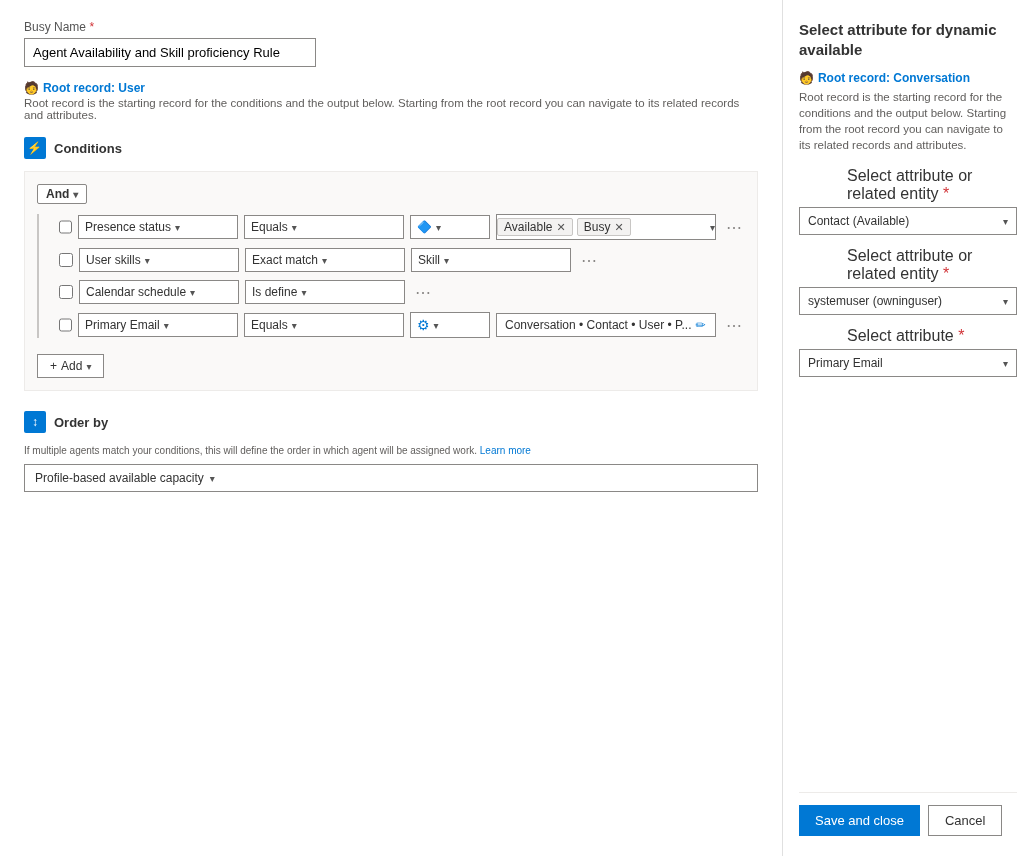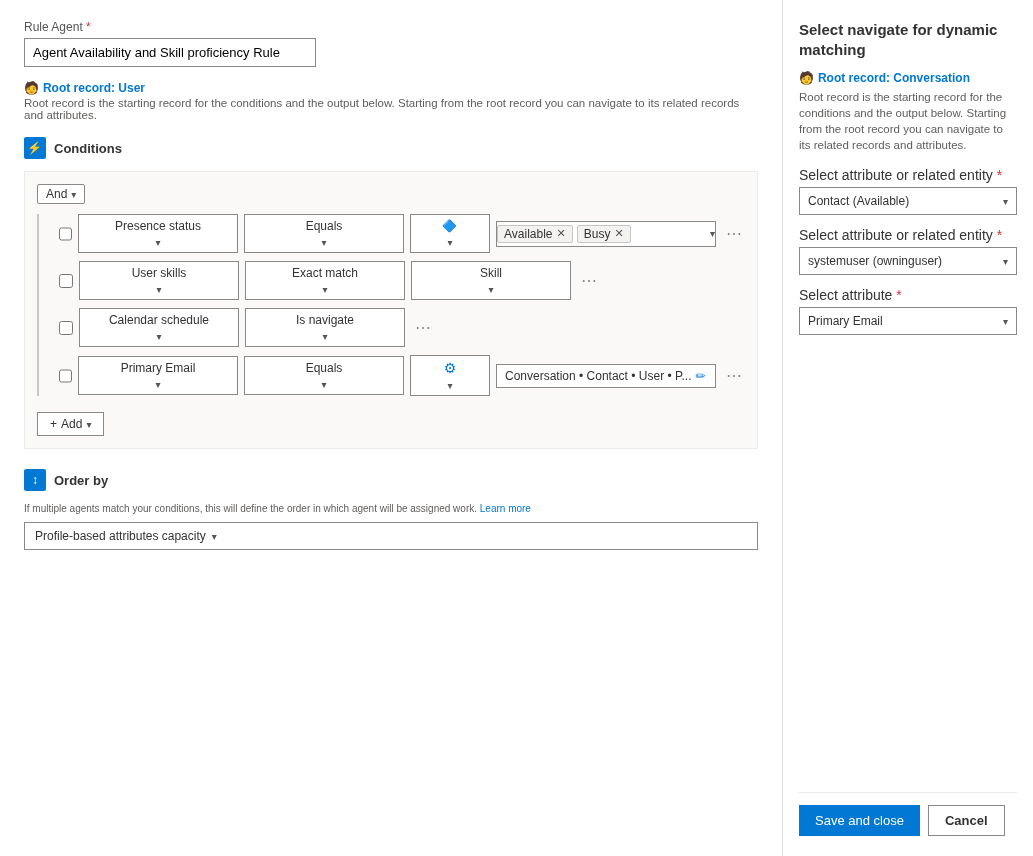--- a/index.html
+++ b/index.html
@@ -49,39 +49,39 @@
       border: 1px solid #edebe9;
       padding: 12px;
       background: #faf9f8;
       margin-bottom: 20px;
     }
 
     .and-badge {
       display: inline-flex; align-items: center; gap: 4px;
       background: #fff; border: 1px solid #8a8886;
       padding: 2px 8px; border-radius: 2px; font-size: 12px;
-      margin-bottom: 10px; cursor: pointer;
+      margin-bottom: 10px; cursor: pointer; font-weight: bold;
     }
 
     .condition-rows { padding-left: 20px; border-left: 2px solid #c8c6c4; }
 
     .condition-row {
       display: flex; align-items: center; gap: 6px;
       margin-bottom: 8px;
     }
 
     .condition-row input[type="checkbox"] { width: 14px; height: 14px; cursor: pointer; }
 
     .cond-select {
       border: 1px solid #8a8886;
       background: #fff;
       padding: 4px 6px;
       font-size: 12px;
       cursor: pointer;
-      display: flex; align-items: center; gap: 4px; flex-direction: column;
+      display: flex; align-items: center; gap: 4px;
     }
     .cond-select-sm { min-width: 80px; }
     .cond-select-md { min-width: 160px; }
 
     .chevron { font-size: 10px; color: #555; }
 
     
     .tag-area {
       border: 1px solid #8a8886;
       background: #fff;
@@ -137,21 +137,21 @@
       display: flex;
       flex-direction: column;
       position: relative;
     }
 
     .right-title { font-size: 15px; font-weight: 600; margin-bottom: 12px; line-height: 1.3; }
 
     .rp-root-label { font-size: 12px; font-weight: 600; color: #0078d4; display: flex; align-items: center; gap: 4px; margin-bottom: 4px; }
     .rp-root-desc { font-size: 11.5px; color: #605e5c; margin-bottom: 14px; line-height: 1.4; }
 
-    .rp-field-label { font-size: 14px; color: #333; margin-bottom: 4px; }
+    .rp-field-label { font-size: 16px; color: #333; margin-bottom: 4px; margin-left: 48px; }
     .rp-field-label span.req { color: #d13438; }
 
     .rp-select {
       width: 100%;
       border: 1px solid #8a8886;
       padding: 6px 8px;
       font-size: 12px;
       background: #fff;
       cursor: pointer;
       display: flex; align-items: center; justify-content: space-between;
@@ -165,31 +165,31 @@
       padding-top: 12px;
       border-top: 1px solid #edebe9;
     }
 
     .btn-primary {
       background: #0078d4; color: #fff;
       border: none; padding: 7px 16px; font-size: 13px; cursor: pointer;
     }
     .btn-secondary {
       background: #fff; color: #333;
-      border: 1px solid #8a8886; padding: 7px 16px; font-size: 13px; cursor: pointer; font-weight: bold;
+      border: 1px solid #8a8886; padding: 7px 16px; font-size: 13px; cursor: pointer;
     }
   </style>
 </head>
 <body>
 
 <div class="left-panel">
 
 
   <div class="field-label">
-    <span>Rule Agent</span> <span class="required">*</span>
+    <span>Busy Name</span> <span class="required">*</span>
   </div>
   <input type="text" class="rule-name-input" value="Agent Availability and Skill proficiency Rule" style="">
 
   <div class="root-record-section">
     <div class="root-record-label">
       <span>🧑</span>
       <span>Root record: User</span>
     </div>
     <div class="root-record-desc">Root record is the starting record for the conditions and the output below. Starting from the root record you can navigate to its related records and attributes.</div>
   </div>
@@ -257,21 +257,21 @@
         <span class="dots-btn">⋯</span>
       </div>
 
       <div class="condition-row">
         <input type="checkbox" style="">
         <div class="cond-select cond-select-md">
           <span>Calendar schedule</span>
           <span class="chevron">▾</span>
         </div>
         <div class="cond-select cond-select-md">
-          <span>Is navigate</span>
+          <span>Is define</span>
           <span class="chevron">▾</span>
         </div>
         <span class="dots-btn">⋯</span>
       </div>
 
       <div class="condition-row">
         <input type="checkbox" style="">
         <div class="cond-select cond-select-md">
           <span>Primary Email</span>
           <span class="chevron">▾</span>
@@ -308,30 +308,30 @@
   <div class="orderby-section">
     <div class="section-header">
       <div class="section-icon">↕</div>
       <span>Order by</span>
     </div>
     <div class="orderby-desc">
       <span>If multiple agents match your conditions, this will define the order in which agent will be assigned work.</span>
       <a href="#">Learn more</a>
     </div>
     <div class="orderby-select">
-      <span>Profile-based attributes capacity</span>
+      <span>Profile-based available capacity</span>
       <span class="chevron">▾</span>
     </div>
   </div>
 
 </div>
 
 <div class="right-panel">
 
-  <div class="right-title">Select navigate for dynamic matching</div>
+  <div class="right-title">Select attribute for dynamic available</div>
 
   <div class="rp-root-label">
     <span>🧑</span>
     <span><strong>Root record:</strong> <span>Conversation</span></span>
   </div>
   <div class="rp-root-desc">Root record is the starting record for the conditions and the output below. Starting from the root record you can navigate to its related records and attributes.</div>
 
   <div class="rp-field-label">
     <span>Select attribute or related entity</span>
     <span class="req"> *</span>

